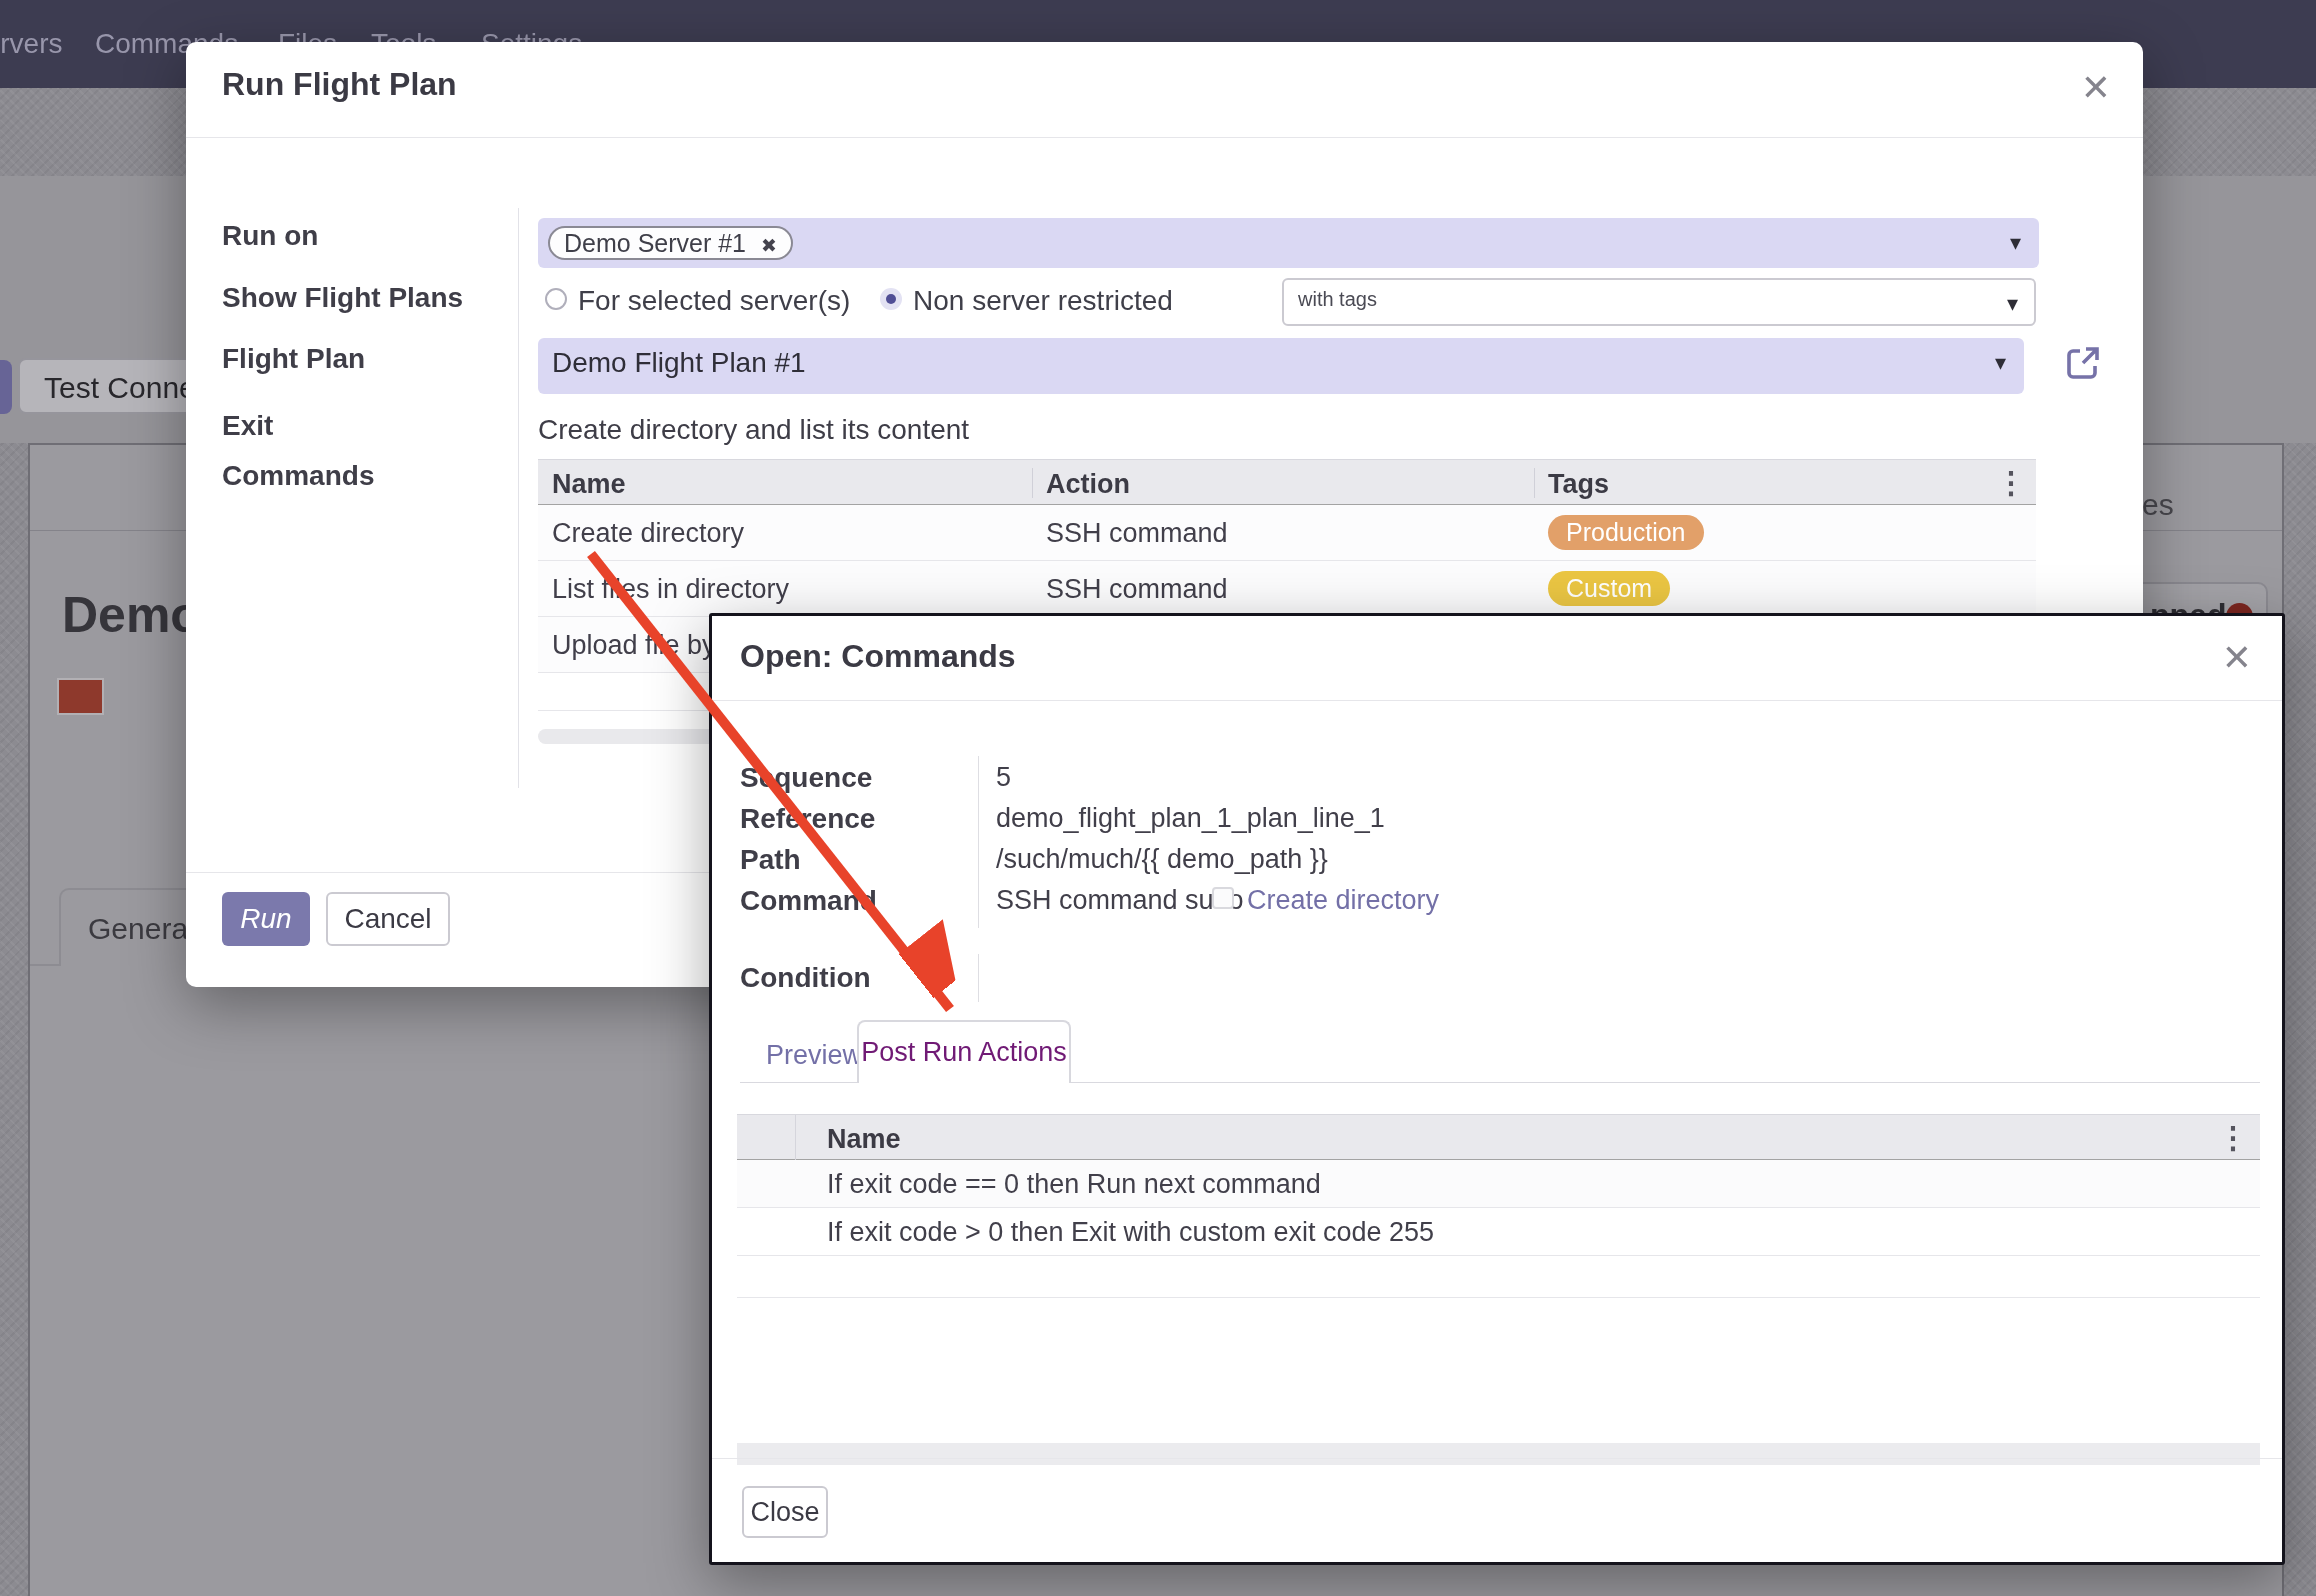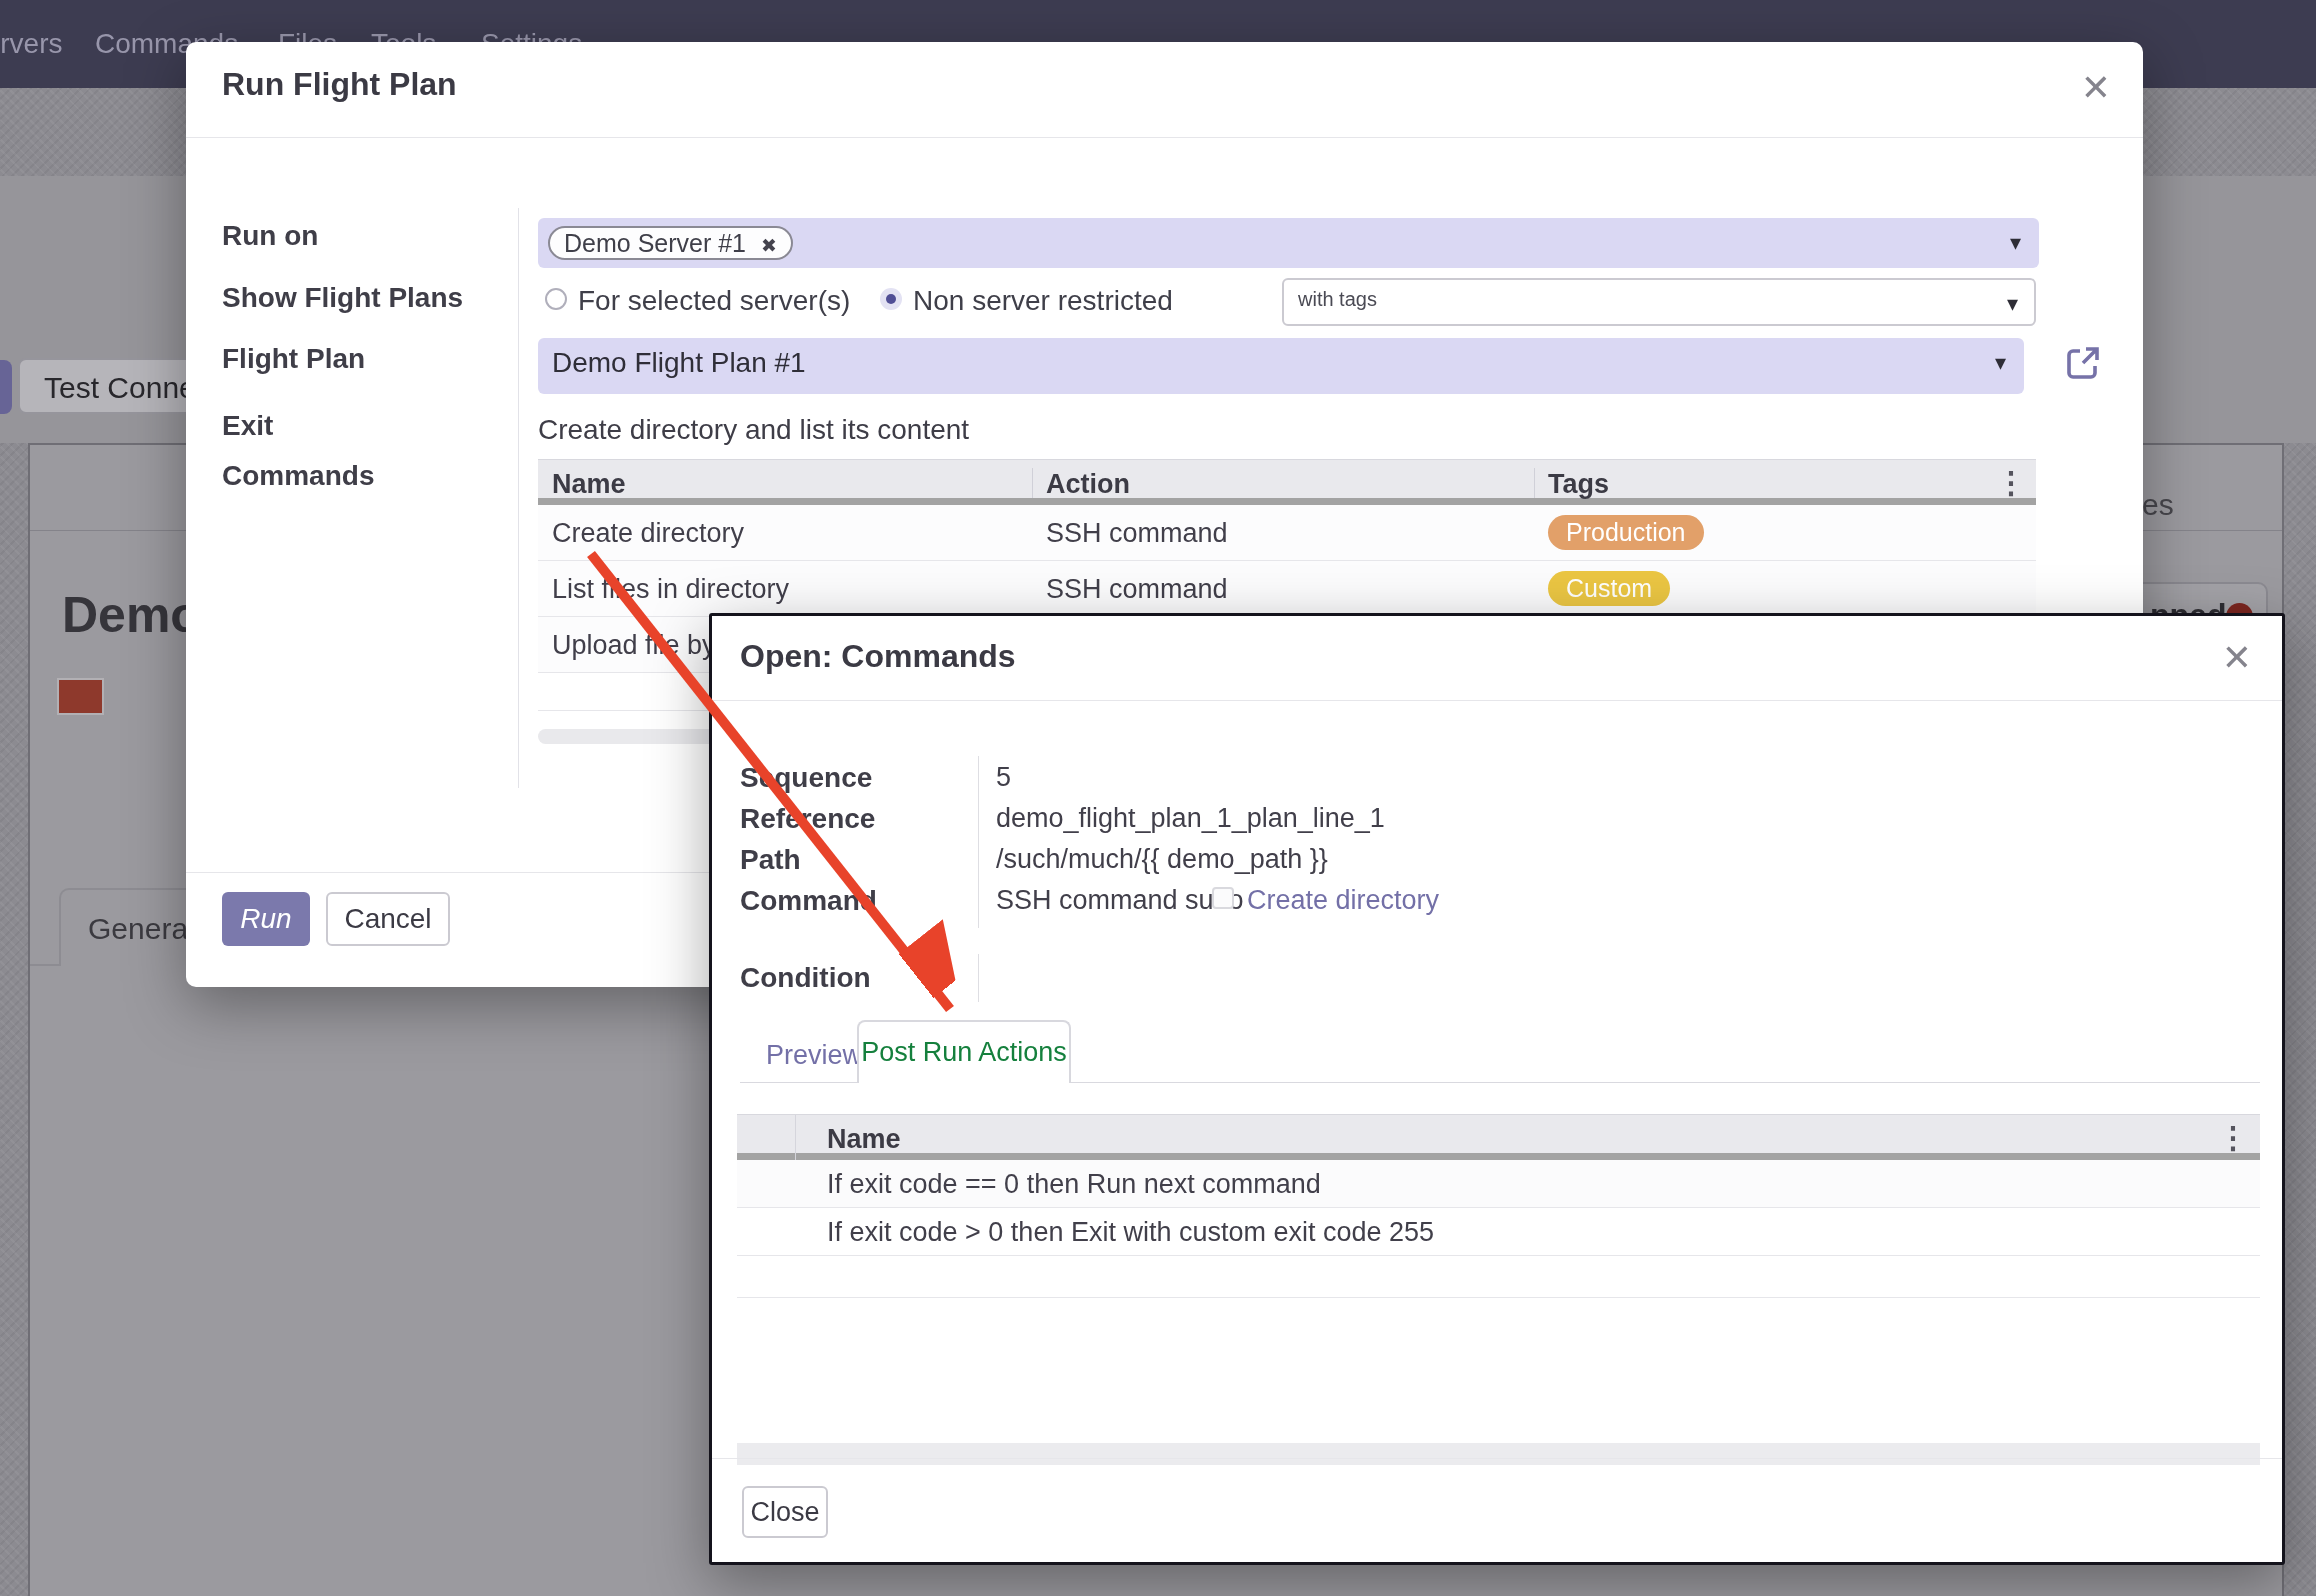--- a/index.html
+++ b/index.html
@@ -61,37 +61,37 @@
 
   .btn { border-radius:6px; font-size:28px; text-align:center; cursor:pointer; }
   .btn-primary { background:#7b79ac; color:#fff; border:none;font-style:italic; }
   .btn-secondary { background:#fff; color:#3b3a44; border:2px solid #cbcad1; }
 
   .pill { display:inline-block; border-radius:18px; color:#fff; font-size:25px; padding:3px 18px; white-space:nowrap; }
   .pill-production { background:#e2a069; }
   .pill-custom { background:#ebc643; }
   .pill-dim { background:#9f8c35; color:#d2c9a6; }
 
-  .tbl-header { background:#e9e9ed; border-top:1px solid #d8d8de; border-bottom:7px solid #a3a3a3; }
+  .tbl-header { background:#e9e9ed; border-top:1px solid #d8d8de; border-bottom:1px solid #a3a3a3; }
   .tbl-htext { font-weight:bold; color:#3c3b45; font-size:27px; }
   .tbl-row { border-bottom:1px solid #e6e6ea; background:#fcfcfd; cursor:pointer; }
   .tbl-cell { color:#413f4a; font-size:27px; white-space:nowrap; overflow:hidden; }
   .kebab { font-size:30px; font-weight:bold; color:#55545e; cursor:pointer; line-height:1; }
 
   .radio { width:22px; height:22px; border-radius:50%; position:absolute; }
   .radio-off { background:#fff; border:2px solid #b0afbb; }
   .radio-on { background:#e3e2f3; }
   .radio-on::after { content:""; position:absolute; left:6px; top:6px; width:10px; height:10px; border-radius:50%; background:#504e95; }
 
   .link { color:#7370a7; cursor:pointer; }
 
   
   #modal-commands { border:3px solid #14131c; border-radius:3px;padding-left:24px; }
   .tab { position:absolute; font-size:27px; text-align:center; cursor:pointer; }
-  .tab-active { background:#fff; border:2px solid #d8d8de; border-bottom:none; border-radius:8px 8px 0 0; color:#15803d; z-index:3; }
+  .tab-active { background:#fff; border:2px solid #d8d8de; border-bottom:none; border-radius:8px 8px 0 0; color:#701a75; z-index:3; }
   .tab-inactive { color:#7370a7; }
 
   svg.arrow-overlay { position:absolute; left:0; top:0; z-index:50; pointer-events:none; }
   .checkbox { position:absolute; width:22px; height:22px; border:2px solid #d9d9de; border-radius:4px; background:#fbfbfc; cursor:pointer; }
 </style>
 </head>
 <body>
 
 <div id="screen">
 

